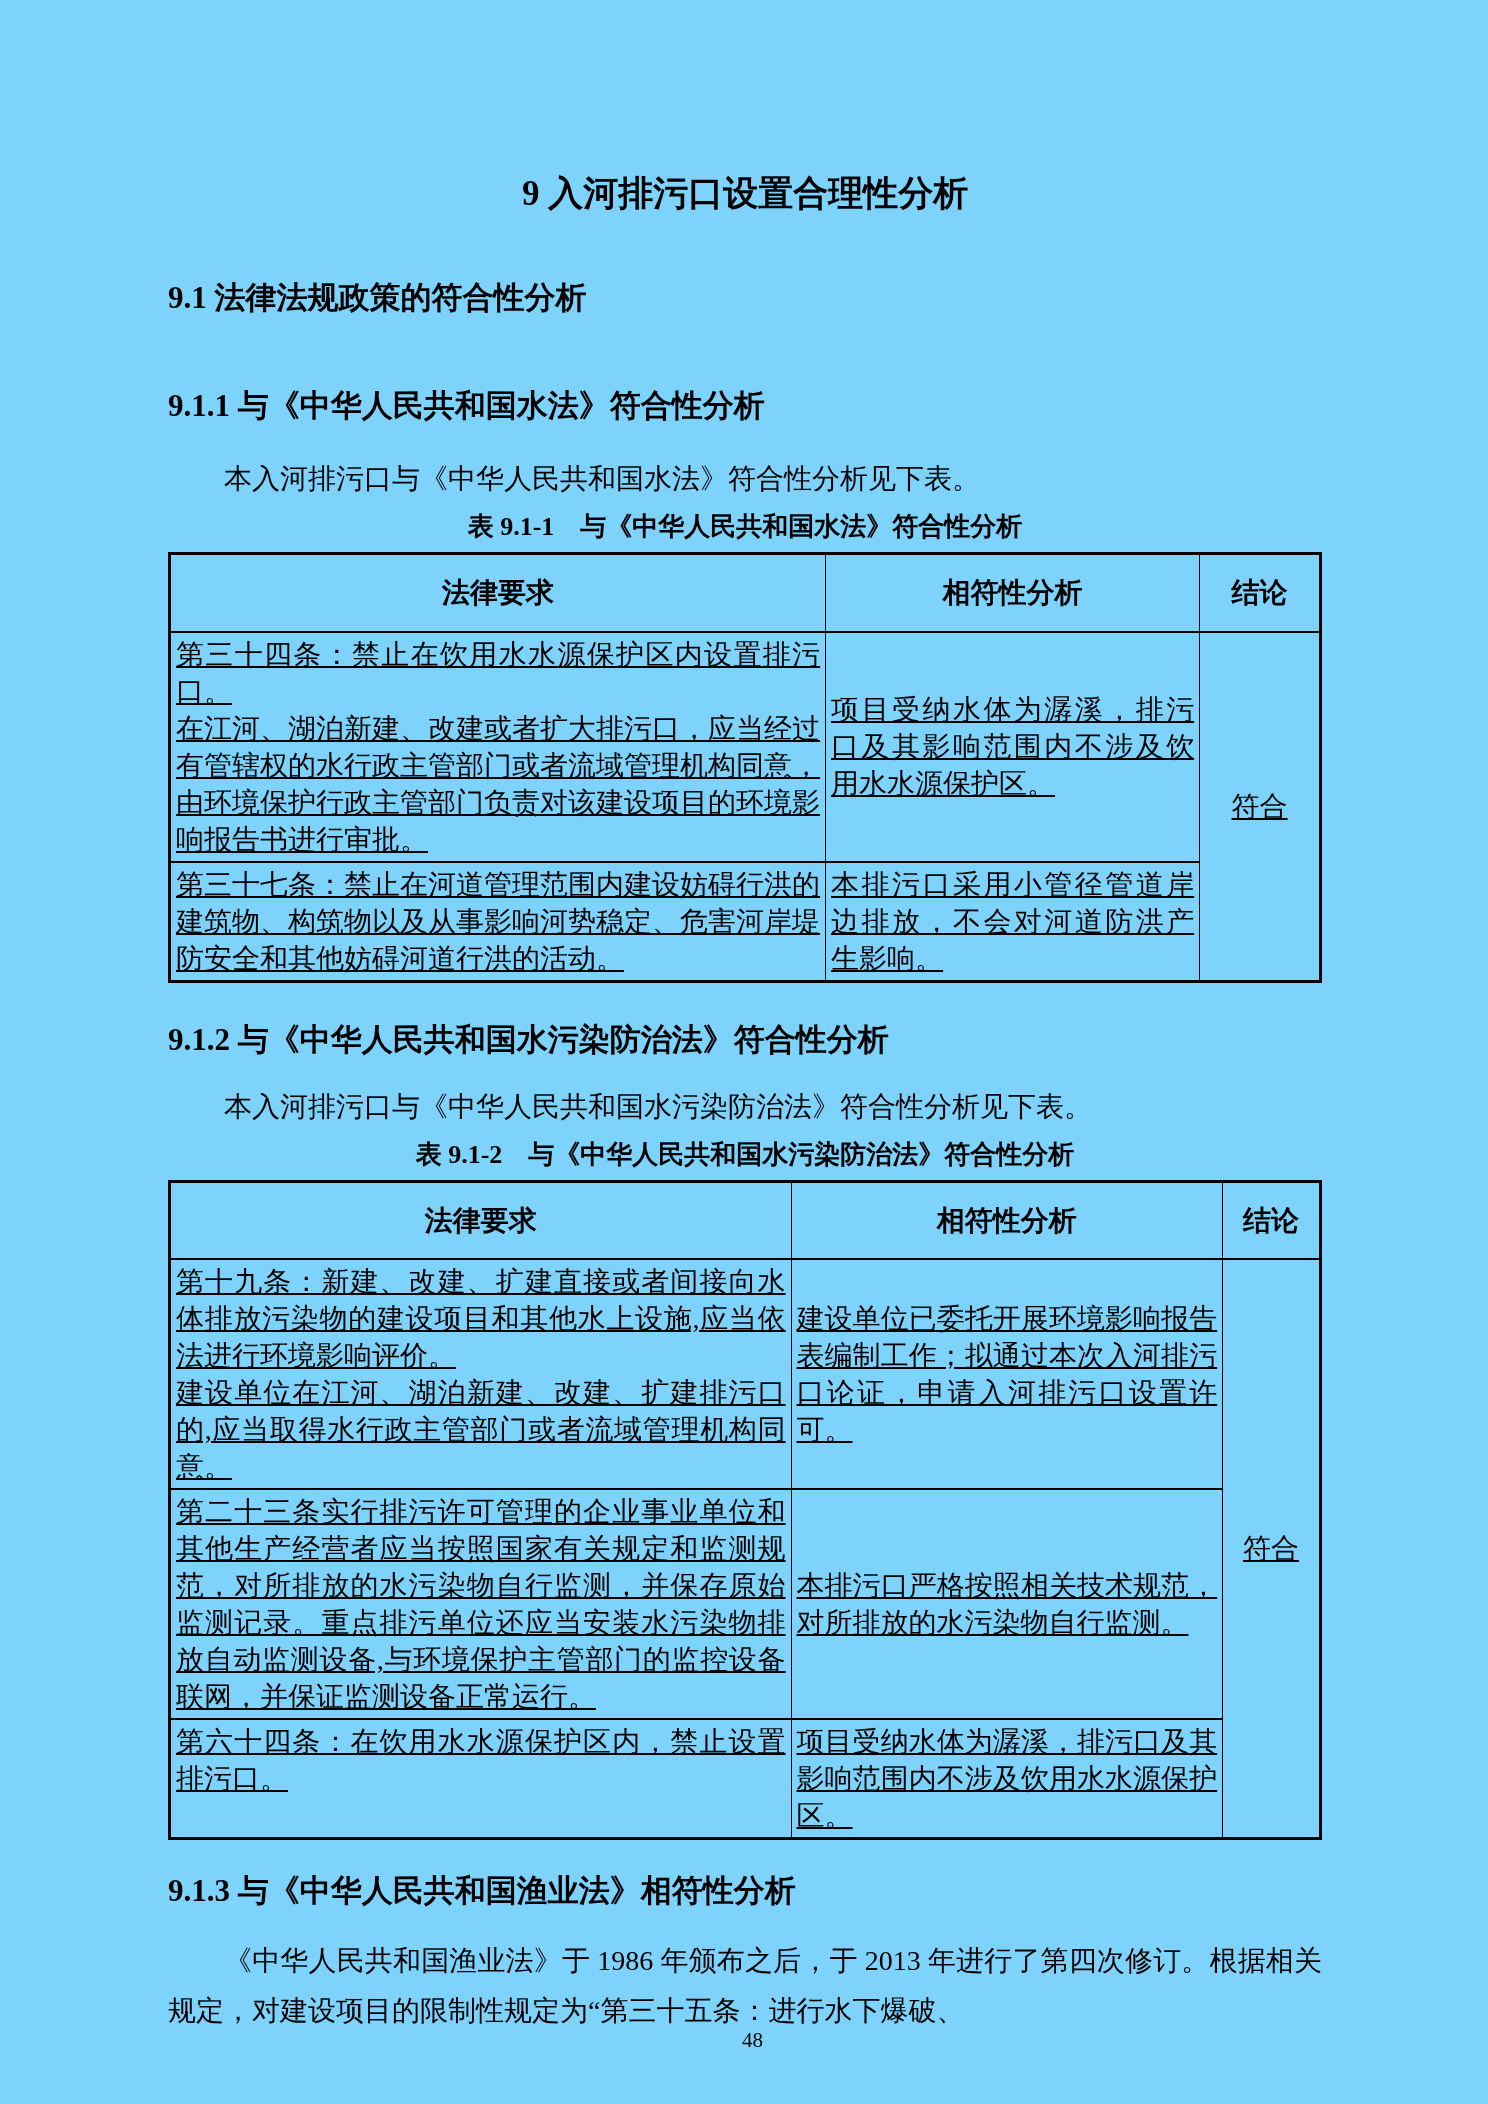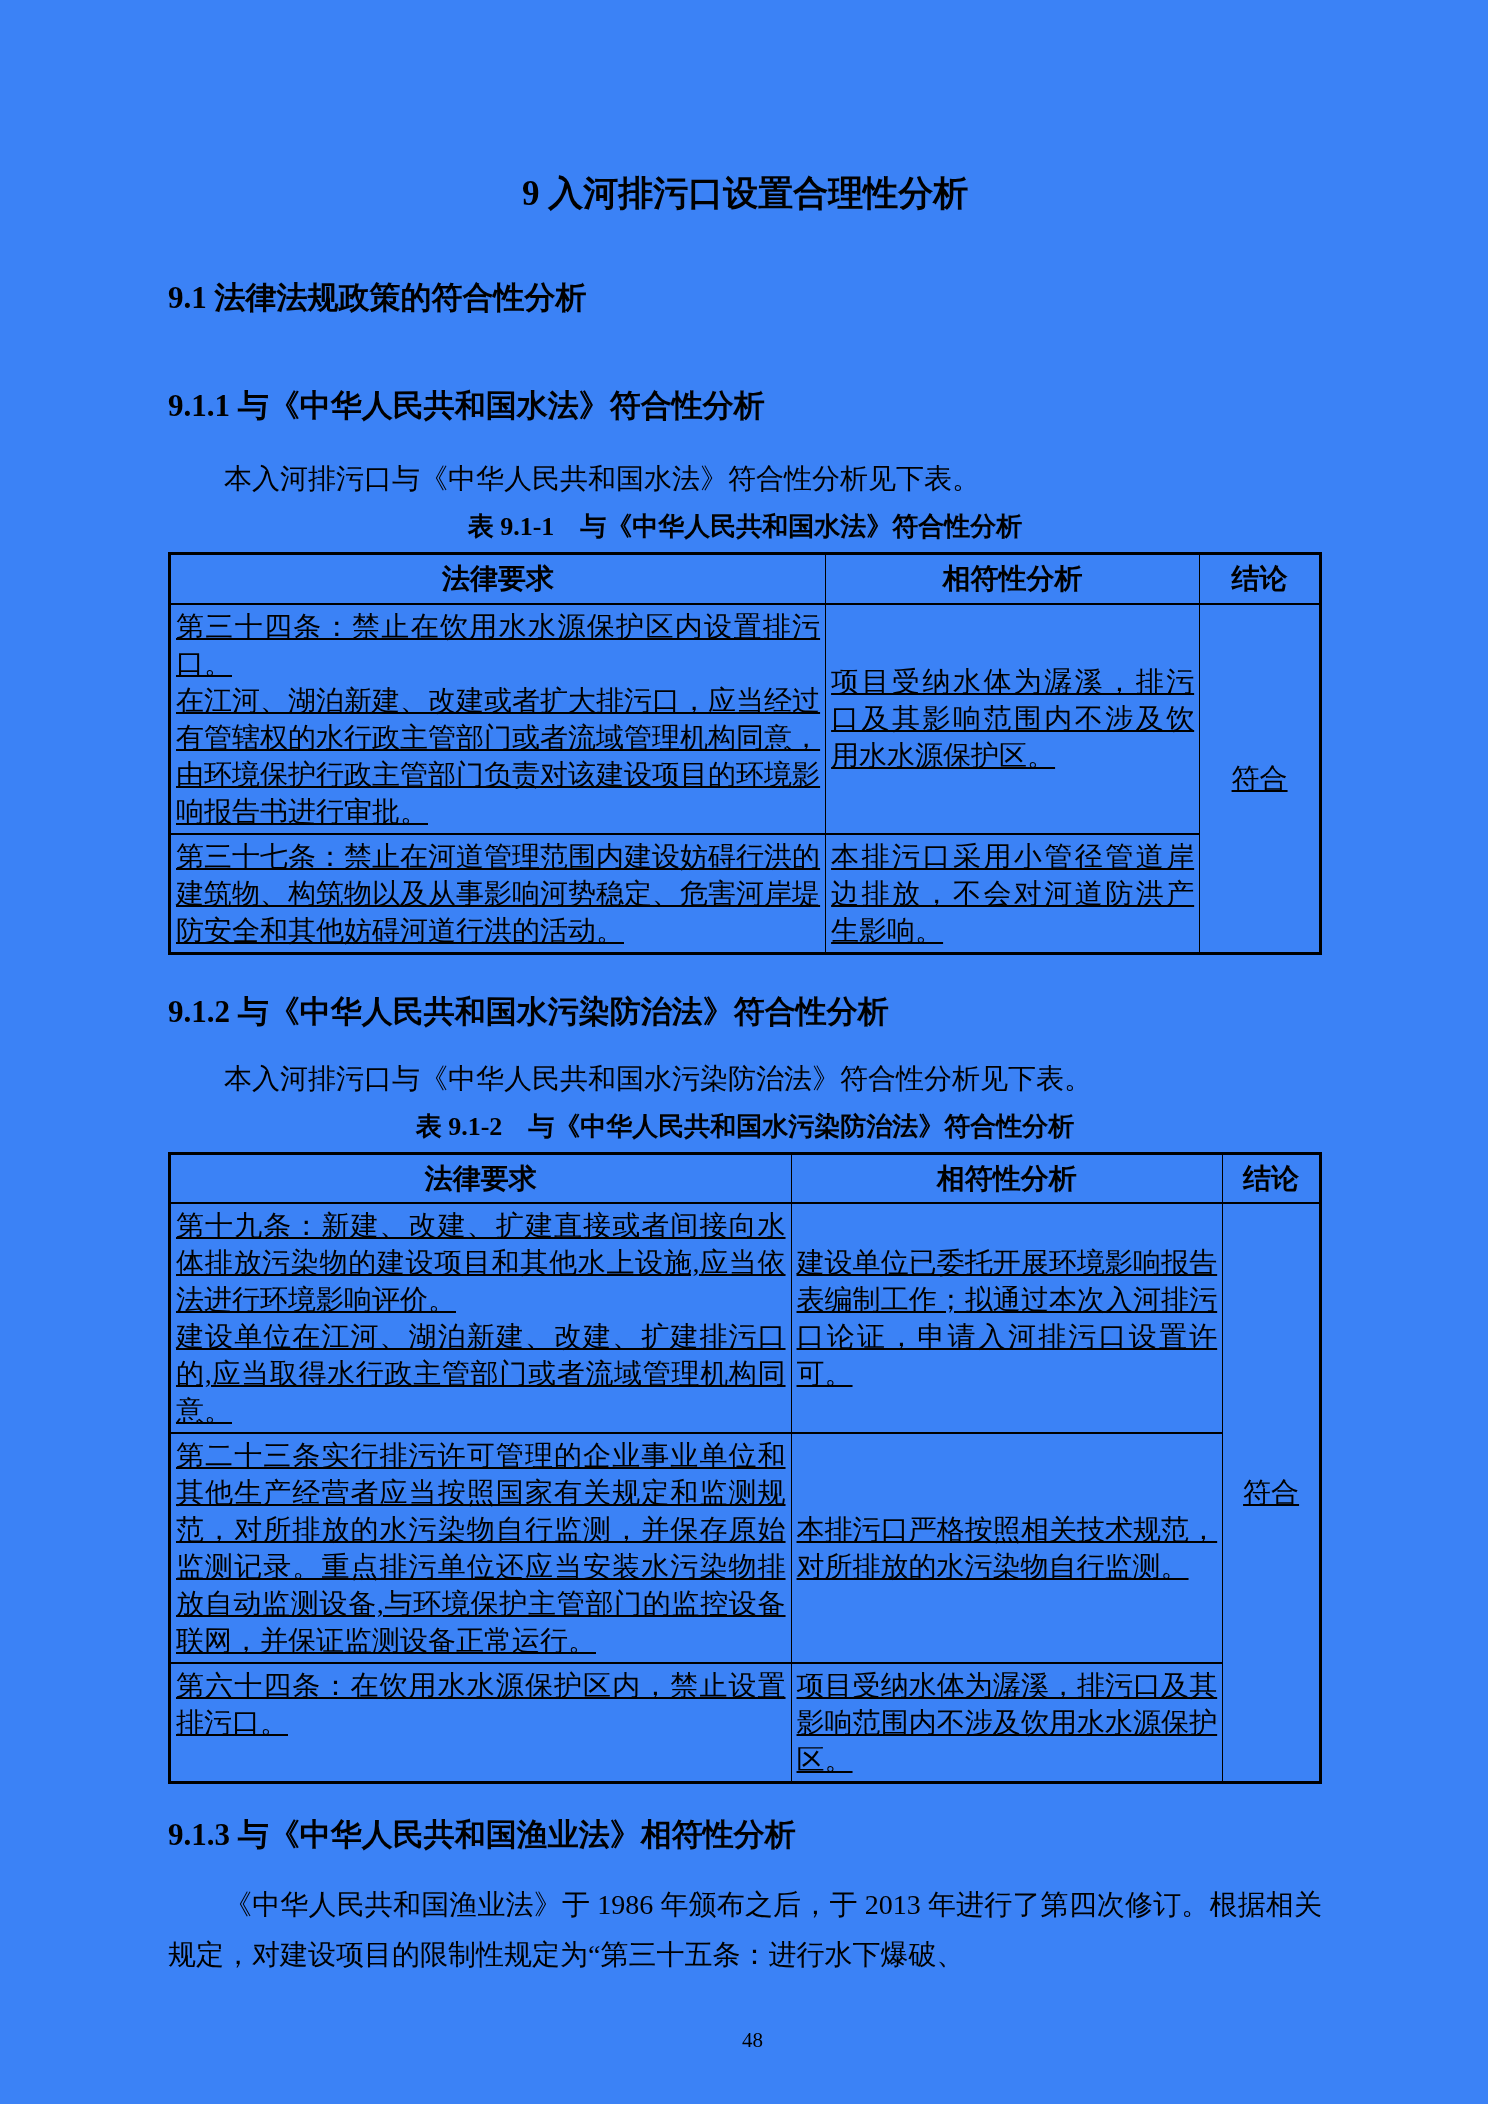--- a/index.html
+++ b/index.html
@@ -1,17 +1,17 @@
 <!DOCTYPE html>
 <html><head>
 <meta charset="utf-8">
 <style>
   html,body{margin:0;padding:0;background:#e8e8e8;}
   .page{
-    width:1488px;height:2104px;background:#3b82f6;color:#000;
+    width:1488px;height:2104px;background:#7dd3fc;color:#000;
     position:relative;margin:0 auto;overflow:hidden;
     font-family:"Liberation Serif","DejaVu Serif",serif;
   }
   .content{padding:170px 166px 0 168px;}
   .doc-title{
     font-size:35px;font-weight:bold;text-align:center;
     margin:0;line-height:1.35;
   }
   .sec-heading{
     font-size:31px;font-weight:bold;text-align:left;line-height:1.35;margin:0;
@@ -29,21 +29,21 @@
   }
   .cap-1{}
   table.law-table{
     width:100%;border-collapse:collapse;margin-top:8px;
     font-size:28px;
   }
   table.law-table,table.law-table th,table.law-table td{border:1px solid #000;}
   table.law-table{border:3px solid #000;}
   table.law-table th{
     border-bottom:2px solid #000;font-weight:bold;text-align:center;
-    padding:5px 4px;line-height:1.35;
+    padding:19px 4px;line-height:1.35;
   }
   table.law-table td{border-top:2px solid #22c55e;border-bottom:2px solid #000;text-decoration:underline;}
   td.cell-law{
     vertical-align:top;text-align:justify;line-height:37px;padding:3px 5px;
   }
   td.cell-analysis{
     vertical-align:middle;text-align:justify;line-height:37px;padding:3px 5px;
   }
   td.cell-conclusion{
     vertical-align:middle;text-align:center;line-height:37px;padding:3px 2px;

